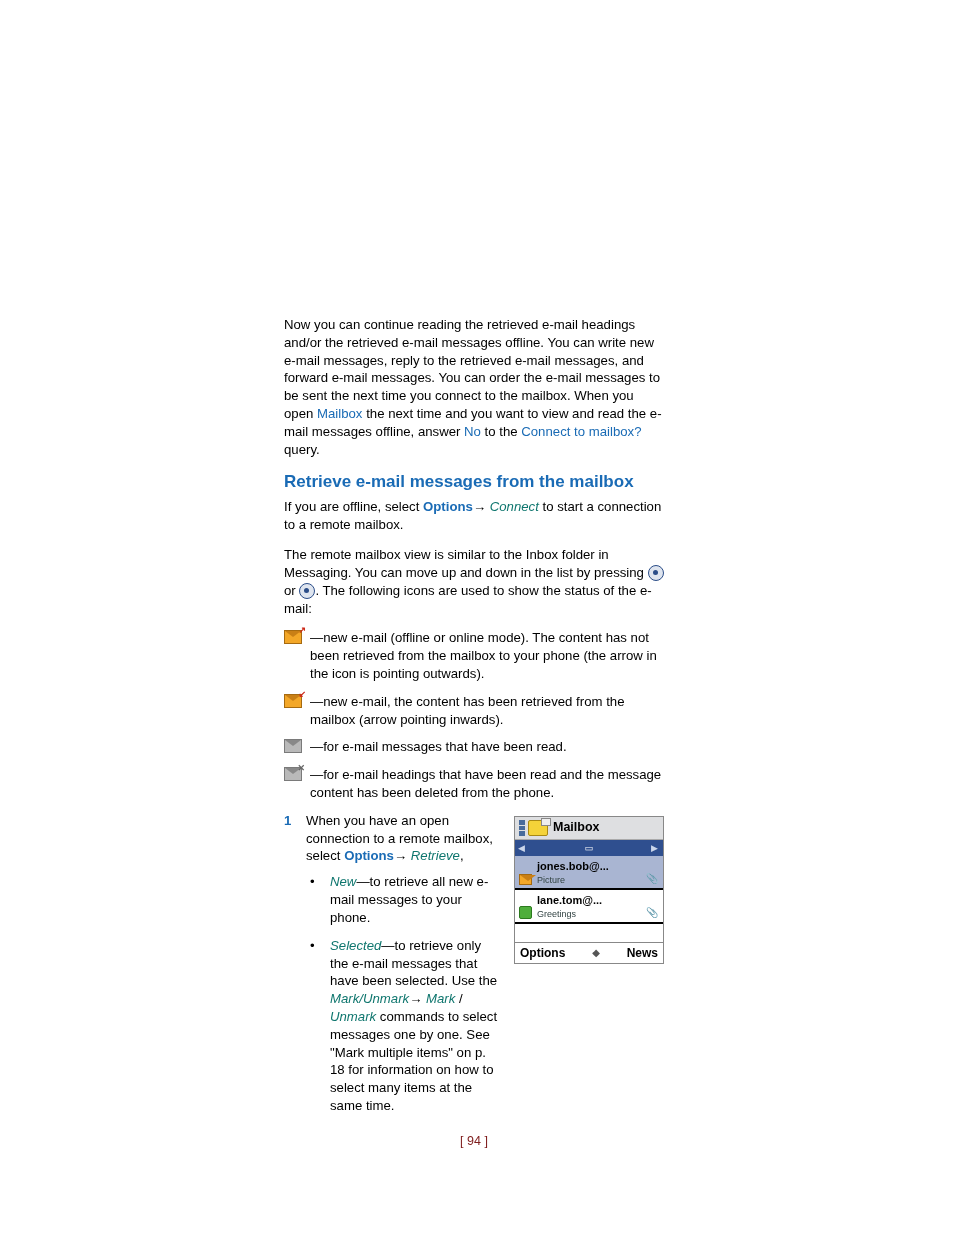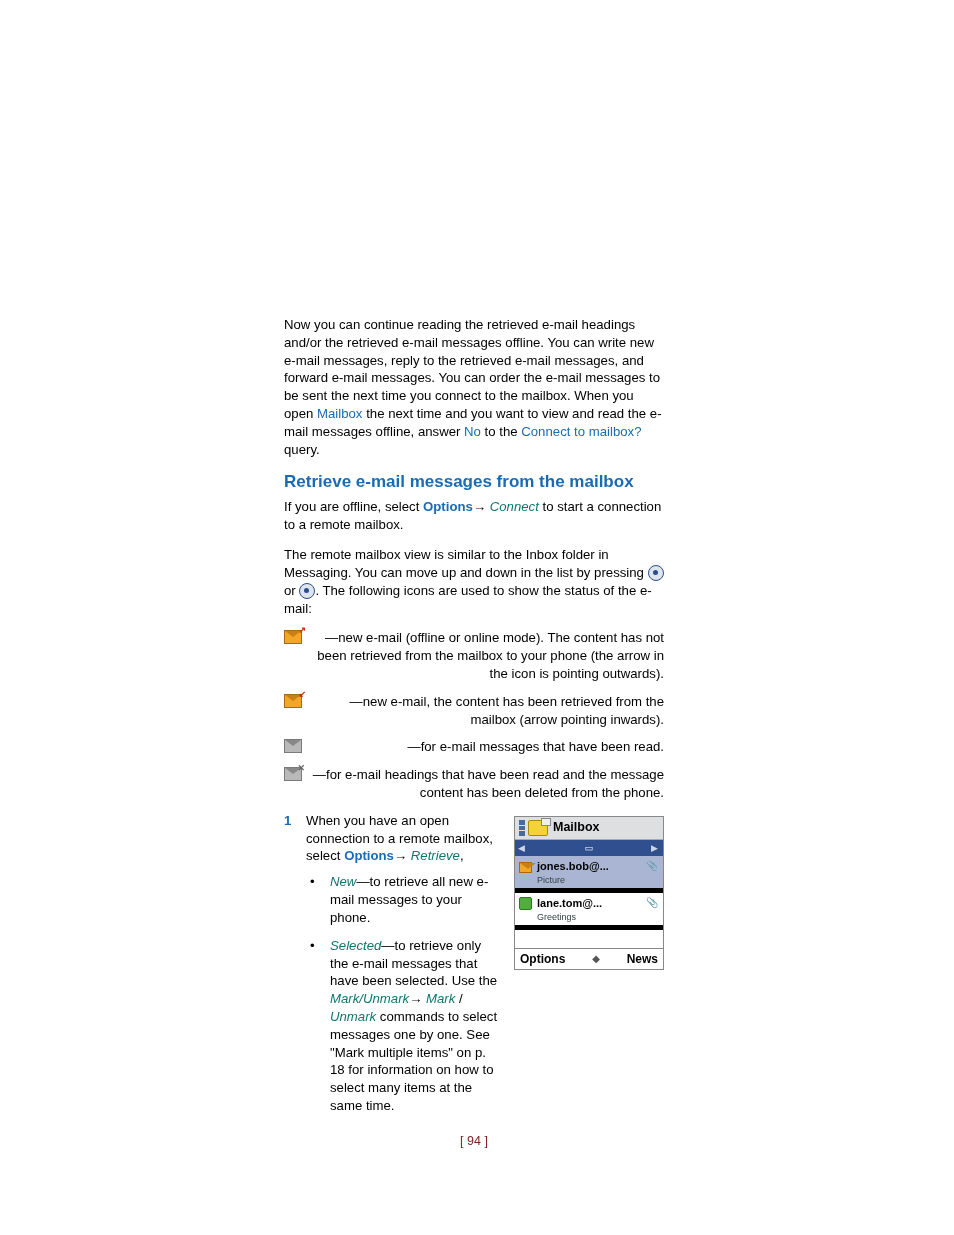--- a/index.html
+++ b/index.html
@@ -29,21 +29,21 @@
     display: flex;
     align-items: flex-start;
     margin-bottom: 10px;
   }
   .iconrow .icon {
     flex: 0 0 26px;
     display: flex;
     justify-content: flex-start;
     padding-top: 1px;
   }
-  .iconrow .txt { flex: 1; text-align: right; }
+  .iconrow .txt { flex: 1; }
   .numrow { display: flex; margin-bottom: 8px; }
   .numrow .num {
     flex: 0 0 22px;
     color: #1a6bb5;
     font-weight: bold;
   }
   .numrow .body { flex: 1; }
   .bulletrow { display: flex; margin: 0 0 10px 26px; }
   .bulletrow .dot { flex: 0 0 20px; }
   .bulletrow .body { flex: 1; }
@@ -83,23 +83,23 @@
     background: linear-gradient(to top,#486b9c 0 30%,transparent 30% 40%,#486b9c 40% 60%,transparent 60% 70%,#486b9c 70% 100%);
     margin-right: 3px;
   }
   .phone .navbar {
     display:flex; align-items:center; justify-content:space-between;
     height:16px; background:#2f4f8f; color:#fff;
     font-size:9px; padding:0 3px;
   }
   .phone .navbar .arrws { color:#cbd6ea; letter-spacing:2px;}
   .phone .row {
-    display:flex; align-items:flex-start;
+    display:flex; align-items:flex-end;
     padding:3px 4px 2px 4px;
-    border-bottom:5px solid #000000;
+    border-bottom:2px solid #000000;
   }
   .phone .row.sel { background:#a9b5d2; }
   .phone .row .ric { width:14px; height:14px; margin-right:4px; margin-top:1px;}
   .phone .row .rtext { flex:1; }
   .phone .row .sender { font-weight:bold; font-size:11px; }
   .phone .row .sub { font-size:9px; color:#344; }
   .phone .row .att { font-size:10px; color:#556; margin-left:2px;}
   .phone .softkeys {
     display:flex; justify-content:space-between; align-items:center;
     border-top:1px solid #888; padding:2px 5px;

